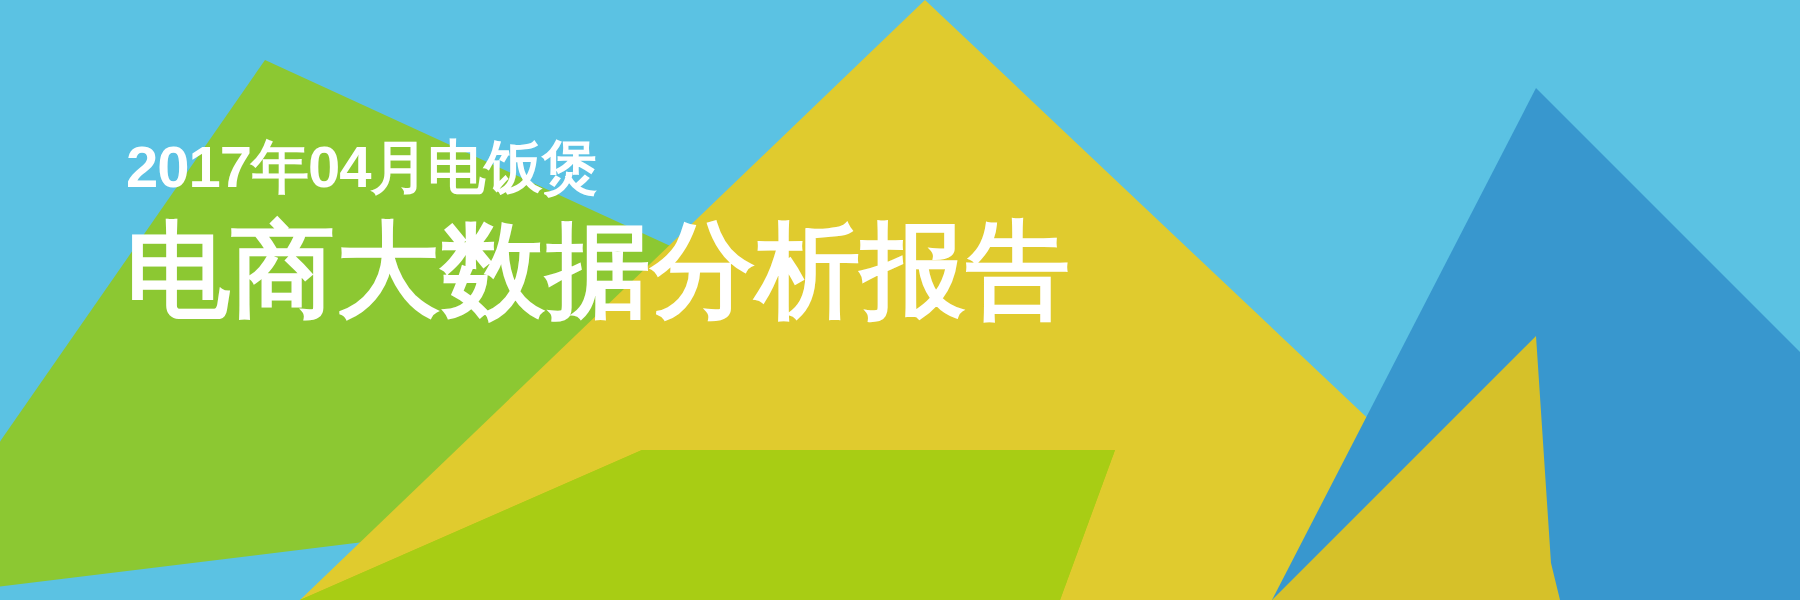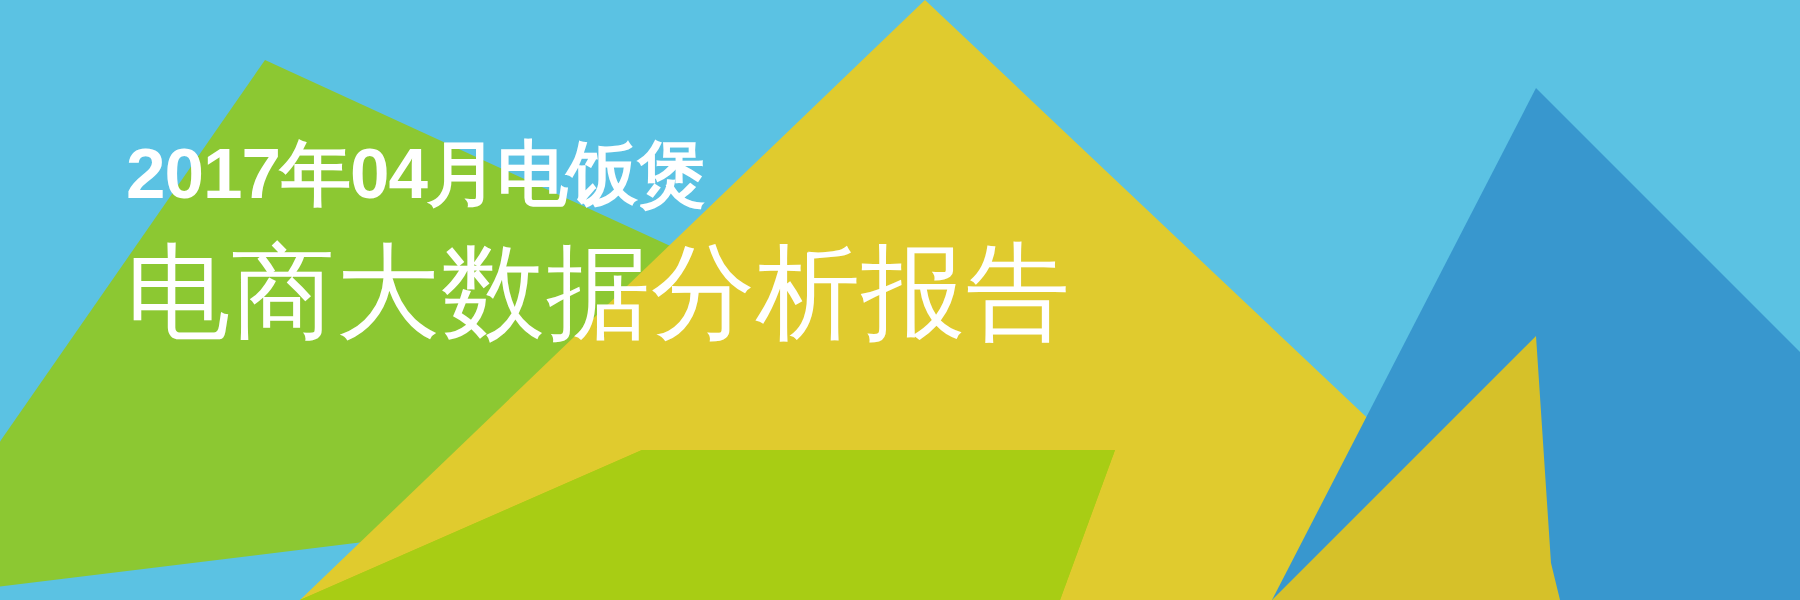--- a/index.html
+++ b/index.html
@@ -25,34 +25,34 @@
   #title-block {
     position: absolute;
     left: 126px;
     top: 138px;
     z-index: 10;
     color: #ffffff;
     line-height: 1;
     -webkit-font-smoothing: antialiased;
   }
   #title-line-1 {
-    font-size: 71px;
+    font-size: 58px;
     font-weight: bold;
     letter-spacing: -1px;
     white-space: nowrap;
     display: block;
     height: 76px;
   }
   #title-line-2 {
     font-size: 104px;
-    font-weight: normal;
+    font-weight: bold;
     letter-spacing: 1px;
     white-space: nowrap;
     display: block;
-    margin-top: 26px;
+    margin-top: 4px;
   }
 </style>
 </head>
 <body>
 
 <div id="banner">
 
   <svg id="bg-svg" viewBox="0 0 1800 600" preserveAspectRatio="none">
     <rect x="0" y="0" width="1800" height="600" fill="#5BC2E3"></rect>
 

